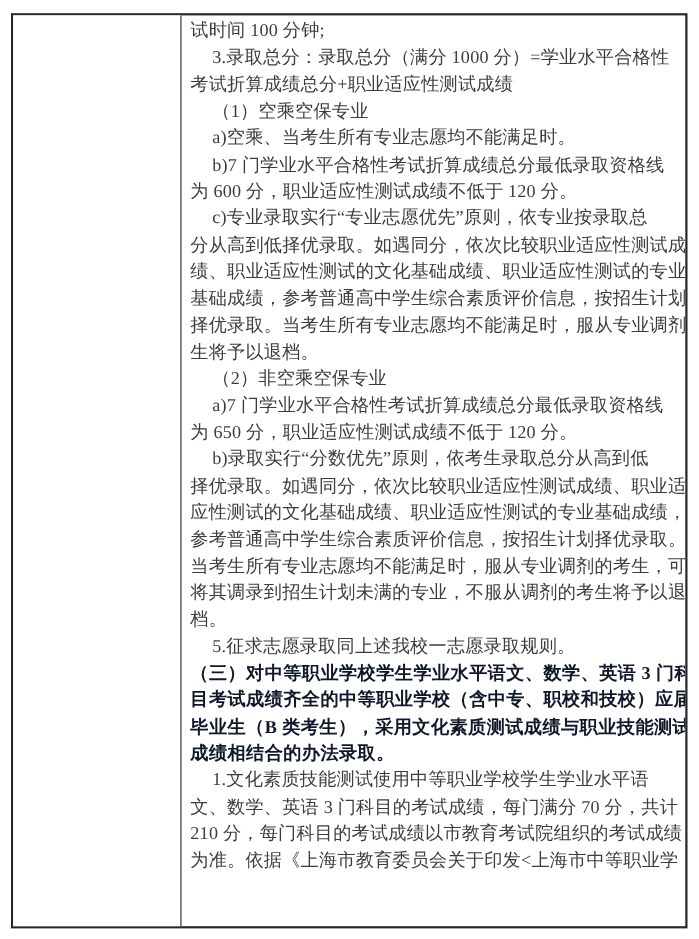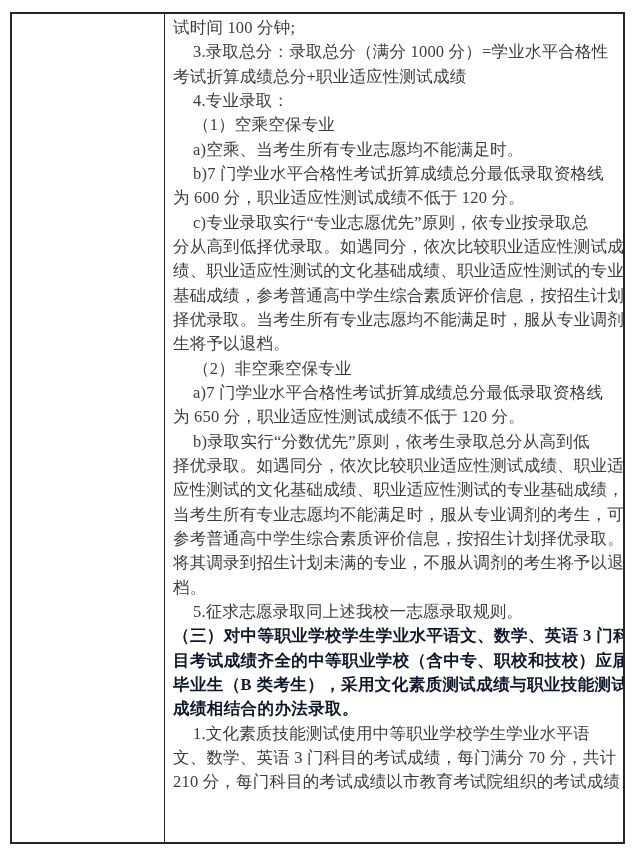--- a/index.html
+++ b/index.html
@@ -58,44 +58,44 @@
 </head>
 <body>
 
 <div class="page">
   <div class="doc-table">
     <div class="cell-left"></div>
     <div class="cell-right" id="right-cell">
         <div class="text-line">试时间 100 分钟;</div>
         <div class="text-line indent-1">3.录取总分：录取总分（满分 1000 分）=学业水平合格性</div>
         <div class="text-line">考试折算成绩总分+职业适应性测试成绩</div>
-        <div class="text-line indent-1">4.专业录取：</div>
         <div class="text-line indent-1">（1）空乘空保专业</div>
         <div class="text-line indent-1">a)空乘、当考生所有专业志愿均不能满足时。</div>
         <div class="text-line indent-1">b)7 门学业水平合格性考试折算成绩总分最低录取资格线</div>
         <div class="text-line">为 600 分，职业适应性测试成绩不低于 120 分。</div>
         <div class="text-line indent-1">c)专业录取实行“专业志愿优先”原则，依专业按录取总</div>
         <div class="text-line">分从高到低择优录取。如遇同分，依次比较职业适应性测试成</div>
         <div class="text-line">绩、职业适应性测试的文化基础成绩、职业适应性测试的专业</div>
         <div class="text-line">基础成绩，参考普通高中学生综合素质评价信息，按招生计划</div>
         <div class="text-line">择优录取。当考生所有专业志愿均不能满足时，服从专业调剂</div>
         <div class="text-line">生将予以退档。</div>
         <div class="text-line indent-1">（2）非空乘空保专业</div>
         <div class="text-line indent-1">a)7 门学业水平合格性考试折算成绩总分最低录取资格线</div>
         <div class="text-line">为 650 分，职业适应性测试成绩不低于 120 分。</div>
         <div class="text-line indent-1">b)录取实行“分数优先”原则，依考生录取总分从高到低</div>
         <div class="text-line">择优录取。如遇同分，依次比较职业适应性测试成绩、职业适</div>
         <div class="text-line">应性测试的文化基础成绩、职业适应性测试的专业基础成绩，</div>
+        <div class="text-line">参考普通高中学生综合素质评价信息，按招生计划择优录取。</div>
         <div class="text-line">当考生所有专业志愿均不能满足时，服从专业调剂的考生，可</div>
-        <div class="text-line">参考普通高中学生综合素质评价信息，按招生计划择优录取。</div>
         <div class="text-line">将其调录到招生计划未满的专业，不服从调剂的考生将予以退</div>
         <div class="text-line">档。</div>
         <div class="text-line indent-1">5.征求志愿录取同上述我校一志愿录取规则。</div>
         <div class="text-line bold">（三）对中等职业学校学生学业水平语文、数学、英语 3 门科</div>
         <div class="text-line bold">目考试成绩齐全的中等职业学校（含中专、职校和技校）应届</div>
         <div class="text-line bold">毕业生（B 类考生），采用文化素质测试成绩与职业技能测试</div>
         <div class="text-line bold">成绩相结合的办法录取。</div>
         <div class="text-line indent-1">1.文化素质技能测试使用中等职业学校学生学业水平语</div>
         <div class="text-line">文、数学、英语 3 门科目的考试成绩，每门满分 70 分，共计</div>
         <div class="text-line">210 分，每门科目的考试成绩以市教育考试院组织的考试成绩</div>
+        <div class="text-line">为准。依据《上海市教育委员会关于印发&lt;上海市中等职业学</div>
       </div>
   </div>
 </div>
 
 </body></html>

